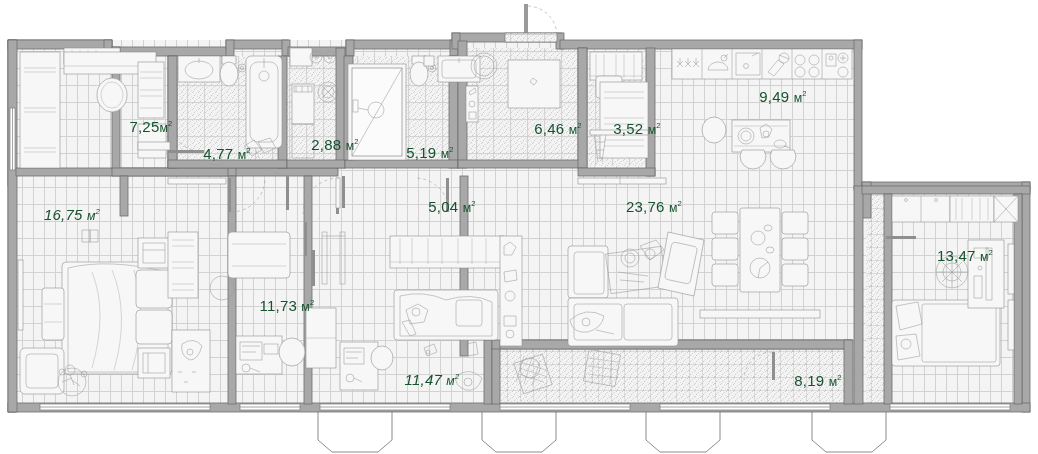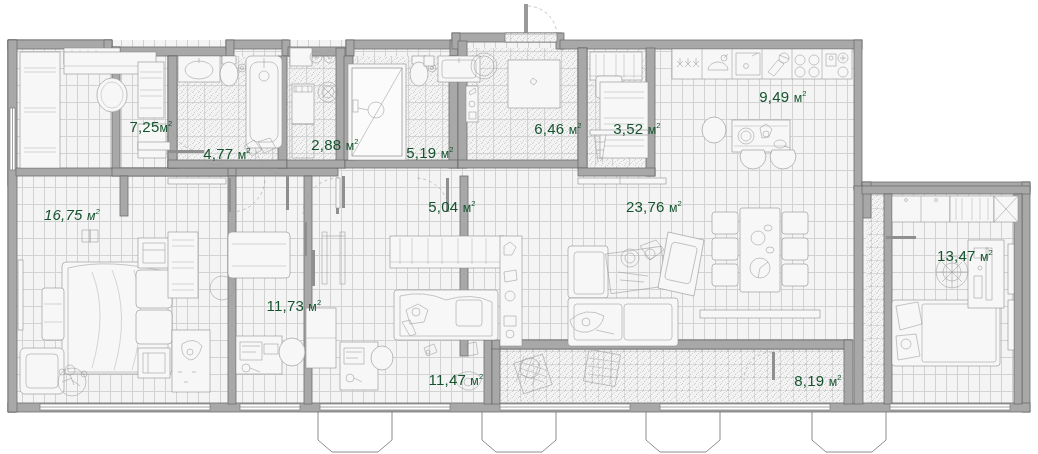--- a/index.html
+++ b/index.html
@@ -756,19 +756,19 @@
   <div class="area-label" style="left:131px;top:126px;"><span>7,25<span class="u">м<sup>2</sup></span></span></div>
   <div class="area-label" style="left:207px;top:129px;margin-top:24px;"><span>4,77 <span class="u">м<sup>2</sup></span></span></div>
   <div class="area-label" style="left:315px;top:144px;"><span>2,88 <span class="u">м<sup>2</sup></span></span></div>
   <div class="area-label" style="left:410px;top:126px;margin-top:26px;"><span>5,19 <span class="u">м<sup>2</sup></span></span></div>
   <div class="area-label" style="left:538px;top:128px;"><span>6,46 <span class="u">м<sup>2</sup></span></span></div>
   <div class="area-label" style="left:617px;top:128px;"><span>3,52 <span class="u">м<sup>2</sup></span></span></div>
   <div class="area-label" style="left:763px;top:96px;"><span>9,49 <span class="u">м<sup>2</sup></span></span></div>
   <div class="area-label" style="left:52px;top:214px;font-style:italic;"><span>16,75 <span class="u">м<sup>2</sup></span></span></div>
   <div class="area-label" style="left:432px;top:206px;"><span>5,04 <span class="u">м<sup>2</sup></span></span></div>
   <div class="area-label" style="left:634px;top:206px;"><span>23,76 <span class="u">м<sup>2</sup></span></span></div>
-  <div class="area-label" style="left:274px;top:305px;"><span>11,73 <span class="u">м<sup>2</sup></span></span></div>
-  <div class="area-label" style="left:436px;top:379px;"><span>11,47 <span class="u">м<sup>2</sup></span></span></div>
+  <div class="area-label" style="left:267px;top:305px;"><span>11,73 <span class="u">м<sup>2</sup></span></span></div>
+  <div class="area-label" style="left:412px;top:379px;font-style:italic;"><span>11,47 <span class="u">м<sup>2</sup></span></span></div>
   <div class="area-label" style="left:945px;top:255px;"><span>13,47 <span class="u">м<sup>2</sup></span></span></div>
   <div class="area-label" style="left:790px;top:380px;margin-left:8px;"><span>8,19 <span class="u">м<sup>2</sup></span></span></div>
 </div>
 
 </div>
 
 </body></html>

